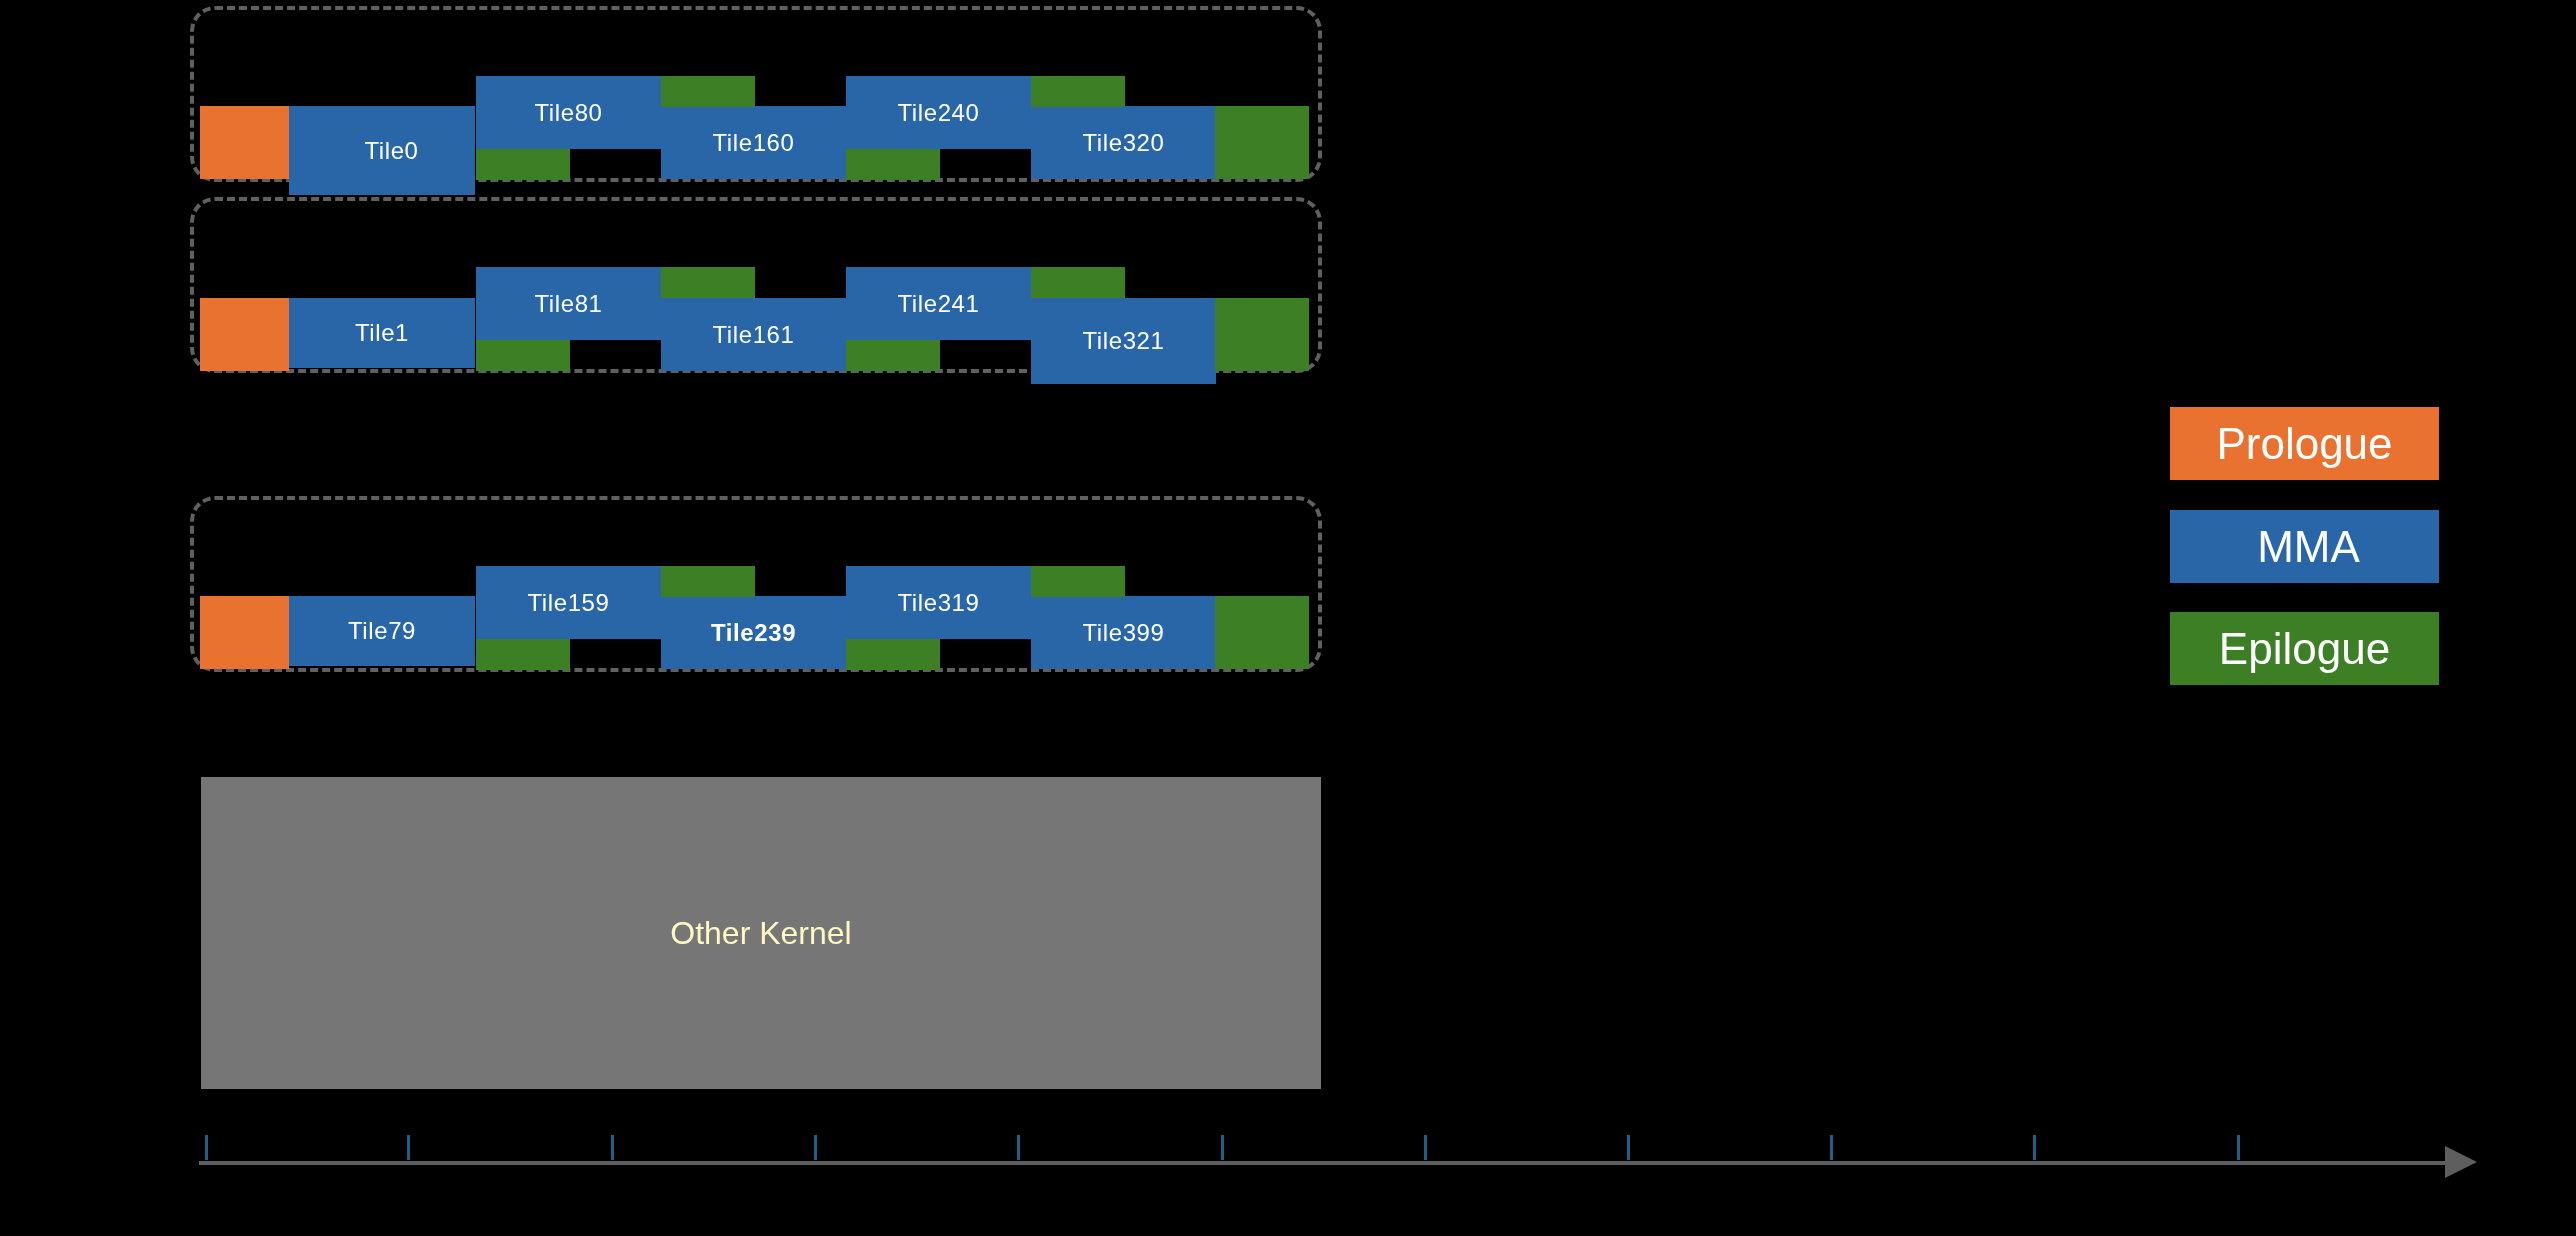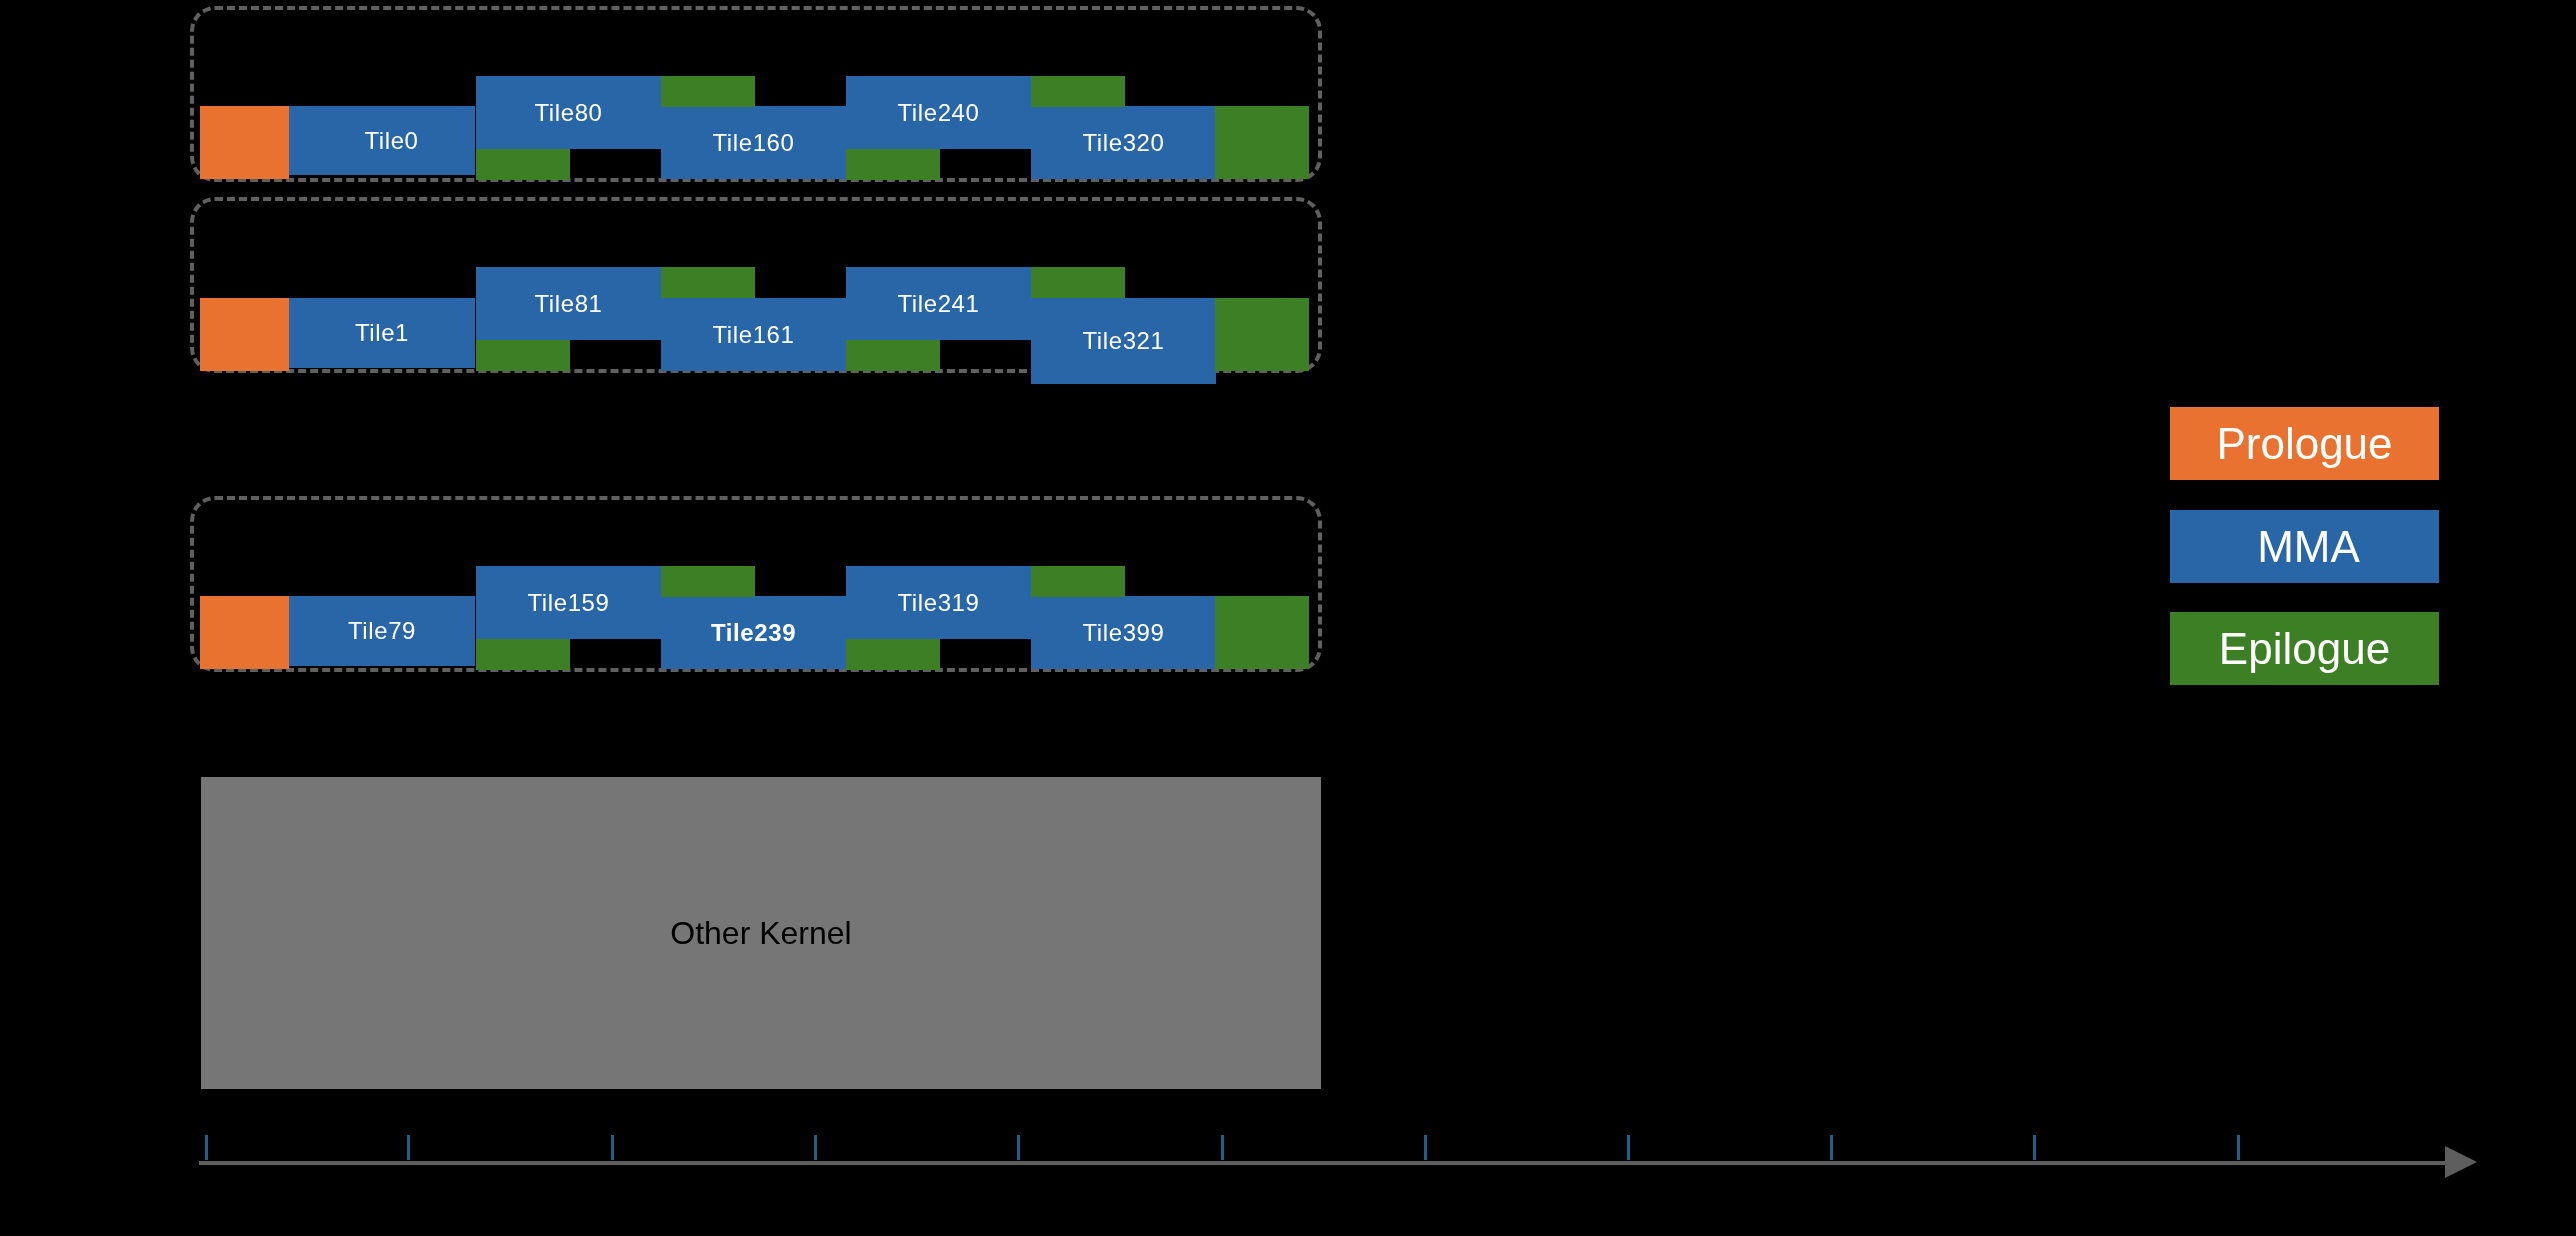--- a/index.html
+++ b/index.html
@@ -49,21 +49,21 @@
     border-bottom: 16.5px solid transparent;
   }
 </style>
 </head>
 <body>
 
 <div class="canvas">
   <div id="rows-layer">
       <div class="abs row-border" style="left: 190px; top: 5.9px; width: 1132px; height: 176px;"></div>
       <div class="abs block" style="left: 200px; top: 106px; width: 89px; height: 73px; background: rgb(233, 114, 48);"></div>
-      <div class="abs block" style="left: 289px; top: 106px; width: 186px; height: 69px; background: rgb(40, 102, 168); padding-left: 19px;">Tile0</div>
+      <div class="abs block" style="left: 289px; top: 106px; width: 186px; height: 89px; background: rgb(40, 102, 168); padding-left: 19px;">Tile0</div>
       <div class="abs block" style="left: 476px; top: 76px; width: 185px; height: 73px; background: rgb(40, 102, 168);">Tile80</div>
       <div class="abs block" style="left: 661px; top: 106px; width: 185px; height: 73px; background: rgb(40, 102, 168);">Tile160</div>
       <div class="abs block" style="left: 846px; top: 76px; width: 185px; height: 73px; background: rgb(40, 102, 168); text-align: center;">Tile240</div>
       <div class="abs block" style="left: 1031px; top: 106px; width: 185px; height: 73px; background: rgb(40, 102, 168);">Tile320</div>
       <div class="abs" style="left: 476px; top: 149px; width: 94px; height: 31px; background: rgb(60, 127, 36);"></div>
       <div class="abs" style="left: 661px; top: 76px; width: 94px; height: 31px; background: rgb(60, 127, 36);"></div>
       <div class="abs" style="left: 846px; top: 149px; width: 94px; height: 31px; background: rgb(60, 127, 36);"></div>
       <div class="abs" style="left: 1031px; top: 76px; width: 94px; height: 31px; background: rgb(60, 127, 36);"></div>
       <div class="abs" style="left: 1215px; top: 106px; width: 94px; height: 73px; background: rgb(60, 127, 36);"></div>
       <div class="abs row-border" style="left: 190px; top: 197px; width: 1132px; height: 176px;"></div>
@@ -85,21 +85,21 @@
       <div class="abs block" style="left: 661px; top: 596px; width: 185px; height: 73px; background: rgb(40, 102, 168); font-weight: bold;">Tile239</div>
       <div class="abs block" style="left: 846px; top: 566px; width: 185px; height: 73px; background: rgb(40, 102, 168);">Tile319</div>
       <div class="abs block" style="left: 1031px; top: 596px; width: 185px; height: 73px; background: rgb(40, 102, 168);">Tile399</div>
       <div class="abs" style="left: 476px; top: 639px; width: 94px; height: 31px; background: rgb(60, 127, 36);"></div>
       <div class="abs" style="left: 661px; top: 566px; width: 94px; height: 31px; background: rgb(60, 127, 36);"></div>
       <div class="abs" style="left: 846px; top: 639px; width: 94px; height: 31px; background: rgb(60, 127, 36);"></div>
       <div class="abs" style="left: 1031px; top: 566px; width: 94px; height: 31px; background: rgb(60, 127, 36);"></div>
       <div class="abs" style="left: 1215px; top: 596px; width: 94px; height: 73px; background: rgb(60, 127, 36);"></div>
     </div>
 
-  <div id="other-kernel" class="abs other-kernel" style="left: 201px; top: 777px; width: 1120px; height: 312px; background: rgb(118, 118, 118); color: #000000;">
+  <div id="other-kernel" class="abs other-kernel" style="left: 201px; top: 777px; width: 1120px; height: 312px; background: rgb(118, 118, 118); color: #fef9c3;">
     <span>Other Kernel</span>
   </div>
 
   <div id="legend">
       <div class="abs legend-box" style="left: 2170px; top: 407px; width: 269px; height: 73px; background: rgb(233, 114, 48);">
         <span>Prologue</span>
       </div>
       <div class="abs legend-box" style="left: 2170px; top: 510px; width: 269px; height: 73px; background: rgb(40, 102, 168); padding-left: 8px;">
         <span>MMA</span>
       </div>

